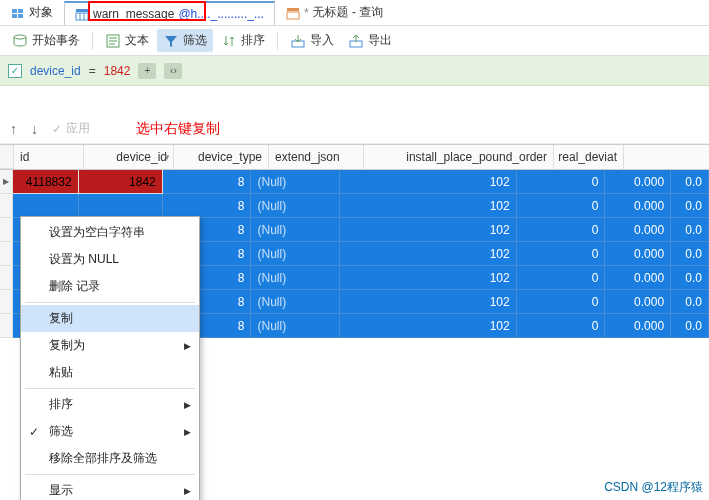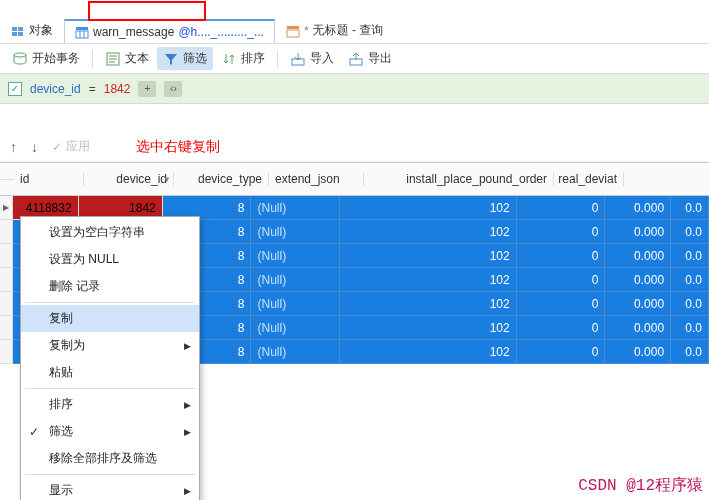--- a/index.html
+++ b/index.html
@@ -1,17 +1,17 @@
 <!DOCTYPE html>
 <html><head>
 <meta charset="utf-8">
 <style>
 * { box-sizing: border-box; margin: 0; padding: 0; font-family: "Microsoft YaHei", Arial, sans-serif; font-size: 12px; }
 body { background: #fff; width: 709px; height: 500px; overflow: hidden; }
-.tabs { display: flex; height: 44px; background: #fff; border-bottom: 1px solid #ddd; align-items: flex-end; }
+.tabs { display: flex; height: 26px; background: #fff; border-bottom: 1px solid #ddd; align-items: flex-end; }
 .tab { padding: 4px 10px; display: flex; align-items: center; gap: 4px; color: #333; border: 1px solid transparent; border-bottom: none; }
 .tab.active { background: #fff; border-color: #ccc; border-top: 2px solid #5a9dd8; }
 .tab .icon { width: 14px; height: 14px; display: inline-flex; align-items: center; justify-content: center; }
 .tab .dirty { color: #888; }
 .highlight-box { position: absolute; border: 2px solid red; top: 1px; left: 88px; width: 118px; height: 20px; pointer-events: none; }
 .toolbar { display: flex; align-items: center; height: 30px; padding: 3px 6px; gap: 2px; background: #fff; border-bottom: 1px solid #ddd; }
 .tbtn { display: flex; align-items: center; gap: 4px; padding: 3px 6px; color: #333; cursor: pointer; border-radius: 2px; }
 .tbtn .ic { width: 16px; height: 16px; display: inline-flex; align-items: center; justify-content: center; }
 .filter-active { background: #d0e3f5; }
 .filter-bar { background: #e6f2e0; padding: 6px 8px; display: flex; align-items: center; gap: 8px; border-bottom: 1px solid #cfe0c0; height: 30px; }
@@ -20,39 +20,39 @@
 .filter-bar .op { color: #444; }
 .filter-bar .val { color: #c22; }
 .filter-bar .pill { background: #c5d5c0; color: #555; width: 18px; height: 16px; display: inline-flex; align-items: center; justify-content: center; border-radius: 2px; font-size: 10px; }
 .blank-strip { height: 28px; background: #fff; }
 .action-strip { height: 30px; display: flex; align-items: center; padding: 0 10px; gap: 14px; border-bottom: 1px solid #eee; }
 .arrow { color: #666; font-size: 14px; cursor: pointer; }
 .apply { color: #bbb; display: flex; align-items: center; gap: 4px; }
 .apply .chk2 { color: #bbb; }
 .note { color: #e00; font-size: 14px; margin-left: 32px; }
 .grid { position: relative; }
-.ghead { display: flex; height: 34px; border-top: 1px solid #ccc; border-bottom: 1px solid #ccc; background: #fafafa; align-items: center; }
+.ghead { display: flex; height: 26px; border-top: 1px solid #ccc; border-bottom: 1px solid #ccc; background: #fafafa; }
 .gh { border-right: 1px solid #ddd; display: flex; align-items: center; padding: 0 6px; color: #333; overflow: hidden; white-space: nowrap; position: relative; }
 .gh.r { justify-content: flex-end; }
 .gh .drop { position: absolute; right: 2px; color: #888; font-size: 8px; }
 .grow { display: flex; height: 24px; }
 .gc { border-right: 1px solid #4a8cd0; border-bottom: 1px solid #4a8cd0; padding: 0 6px; display: flex; align-items: center; background: #1a7ee0; color: #fff; overflow: hidden; white-space: nowrap; }
 .gc.r { justify-content: flex-end; }
 .gc.null { color: #c8e0f8; }
 .grow.first .gc { background: #b91c1c; color: #000; border-color: #ddd; }
 .grow.first .gc.sel { background: #1a7ee0; color: #fff; border-color: #4a8cd0; }
 .grow.first .gc.null { color: #c8e0f8; }
 .rowmark { width: 14px; background: #f5f5f5; border-right: 1px solid #ddd; border-bottom: 1px solid #ddd; display: flex; align-items: center; justify-content: center; color: #666; font-size: 8px; }
 .ctx { position: absolute; top: 216px; left: 20px; width: 180px; background: #fff; border: 1px solid #aaa; box-shadow: 2px 2px 6px rgba(0,0,0,0.25); z-index: 10; padding: 2px 0; }
 .ctx-item { padding: 5px 10px 5px 28px; color: #222; display: flex; align-items: center; position: relative; cursor: default; }
 .ctx-item.sel { background: #cfe4fb; }
 .ctx-item .arr { position: absolute; right: 8px; color: #333; font-size: 9px; }
 .ctx-item .mk { position: absolute; left: 8px; color: #333; }
 .ctx-sep { height: 1px; background: #ddd; margin: 2px 4px; }
-.watermark { position: absolute; right: 6px; bottom: 4px; color: #be185d; font-size: 16px; font-family: Liberation Mono, monospace; }
+.watermark { position: absolute; right: 6px; bottom: 4px; color: #0369a1; font-size: 12px; }
 .c-id{width:70px}.c-dev{width:90px}.c-type{width:95px}.c-ext{width:95px}.c-ins{width:190px}.c-rat{width:95px}.c-real{width:70px}
 </style>
 </head>
 <body>
 
 <div class="tabs">
   <div class="tab">
     <span class="icon">
         <svg width="14" height="14">
           <rect x="1" y="3" width="5" height="4" fill="#5aa0e0"></rect>

